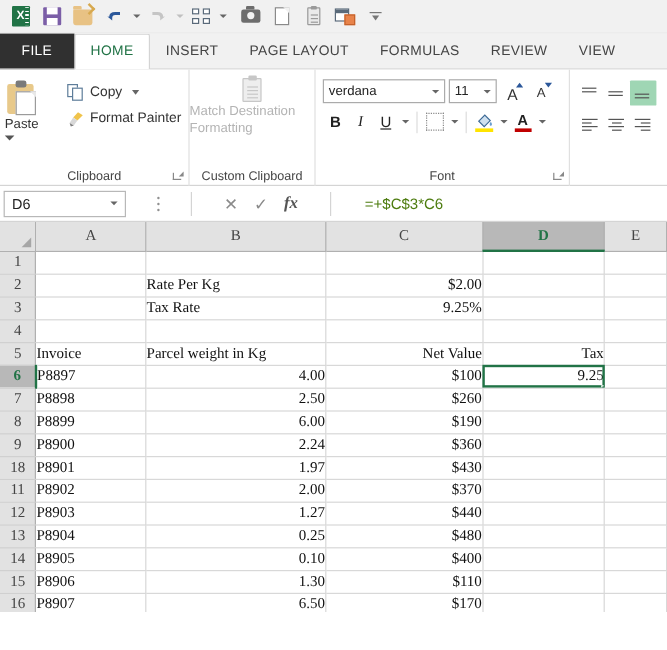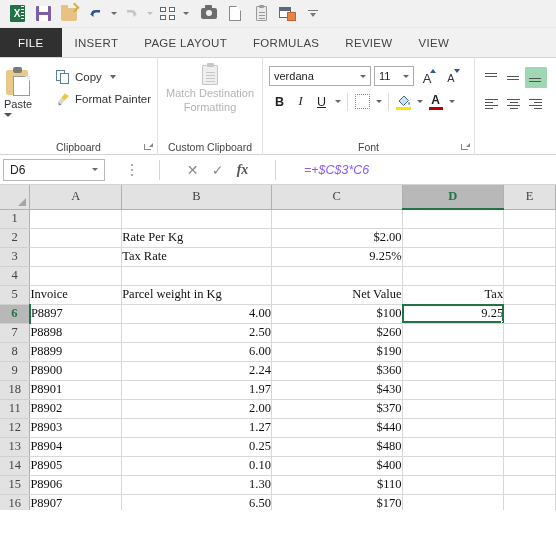--- a/index.html
+++ b/index.html
@@ -280,21 +280,21 @@
   }
   .ico-scissors { width:14px;height:14px; }
   .ico-copy2 { width:14px;height:14px; position:relative; }
   .ico-copy2 .s1{position:absolute;left:0;top:0;width:9px;height:11px;border:1.3px solid #5e7d9a;background:#fff;}
   .ico-copy2 .s2{position:absolute;left:4px;top:3px;width:9px;height:11px;border:1.3px solid #5e7d9a;background:#fff;}
   .ico-brush { width:14px;height:14px;position:relative; }
 
   
   .grp-custom { width: 105px; }
   .mdf {
-    text-align:center; padding-top:2px;
+    padding-top:2px;
   }
   .mdf-ico {
     width:16px;height:20px;margin:2px auto 1px;
     background:#eee;border:1px solid #c7c7c7;border-radius:1px;position:relative;
   }
   .mdf-ico::before{
     content:"";position:absolute;left:4px;top:-3px;width:7px;height:4px;background:#c7c7c7;border-radius:1px;
   }
   .mdf-ico::after{
     content:"";position:absolute;left:3px;top:6px;width:9px;height:1px;background:#c7c7c7;
@@ -374,21 +374,21 @@
   }
   .fb-btns { display:flex; align-items:center; gap:0; }
   .fb-btn {
     width:25px;height:22px;display:flex;align-items:center;justify-content:center;
     font-size:14px;color:#8a8a8a;
   }
   .fb-fx { font-family:"Liberation Serif",serif; font-style:italic; font-weight:bold; font-size:14px; color:#555; }
   .fb-sep { width:1px;height:20px;background:#d4d4d4; }
   .fb-input {
     flex:1;height:22px;display:flex;align-items:center;
-    padding-left:8px;font-size:12.5px;color:#8b5cf6;font-style:italic;
+    padding-left:8px;font-size:12.5px;color:#4d7c0f;
   }
 
   
   .grid-wrap { position: relative; background:#fff; height: 325px; overflow:hidden; }
   table.sheet { border-collapse: collapse; table-layout: fixed; }
   table.sheet th, table.sheet td { padding:0; margin:0; }
 
   .corner {
     width: 30px; height: 24px;
     background:#e2e2e2; border-right:1px solid #b0b0b0; border-bottom:1px solid #b0b0b0;
@@ -508,20 +508,21 @@
         <span class="front"></span>
       </div>
   </div>
   <div class="qat-btn">
     <div class="ico-morev"></div>
   </div>
 </div>
 
 <div class="tabstrip">
   <div class="tab file">FILE</div>
+  <div class="tab active">HOME</div>
   <div class="tab">INSERT</div>
   <div class="tab">PAGE LAYOUT</div>
   <div class="tab">FORMULAS</div>
   <div class="tab">REVIEW</div>
   <div class="tab">VIEW</div>
 </div>
 
 <div class="ribbon">
 
   <div class="rgroup grp-clipboard">

